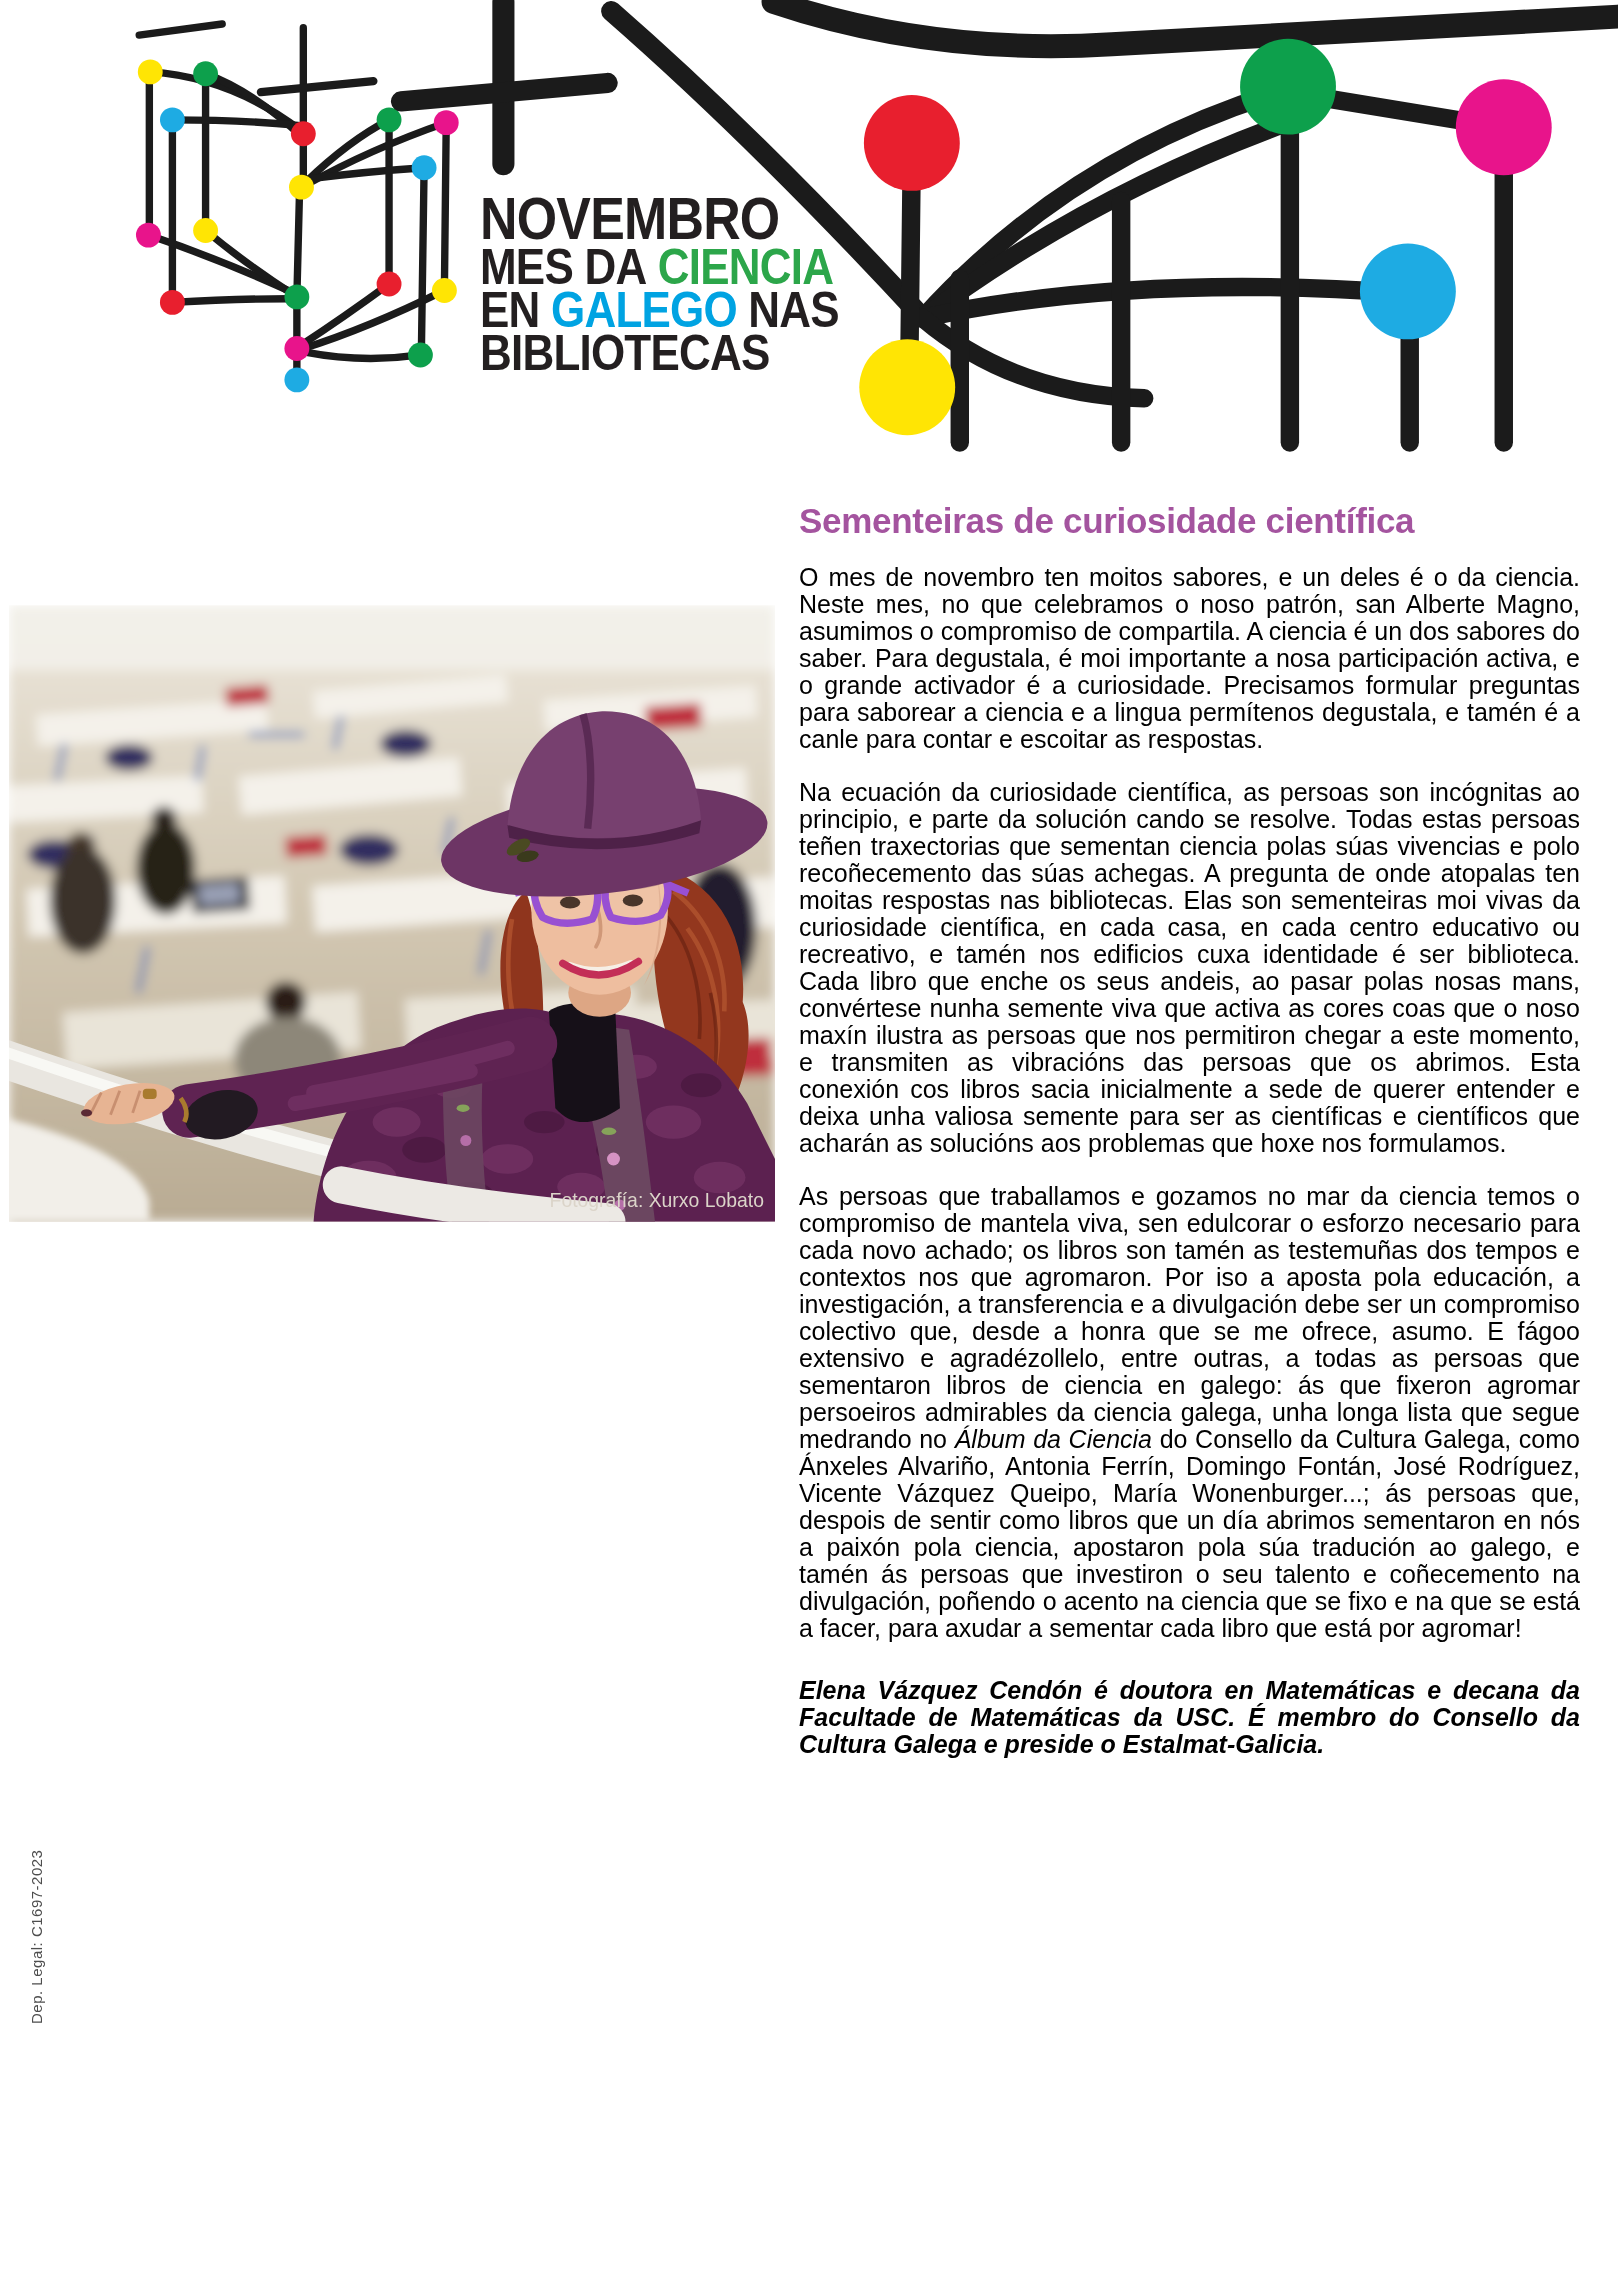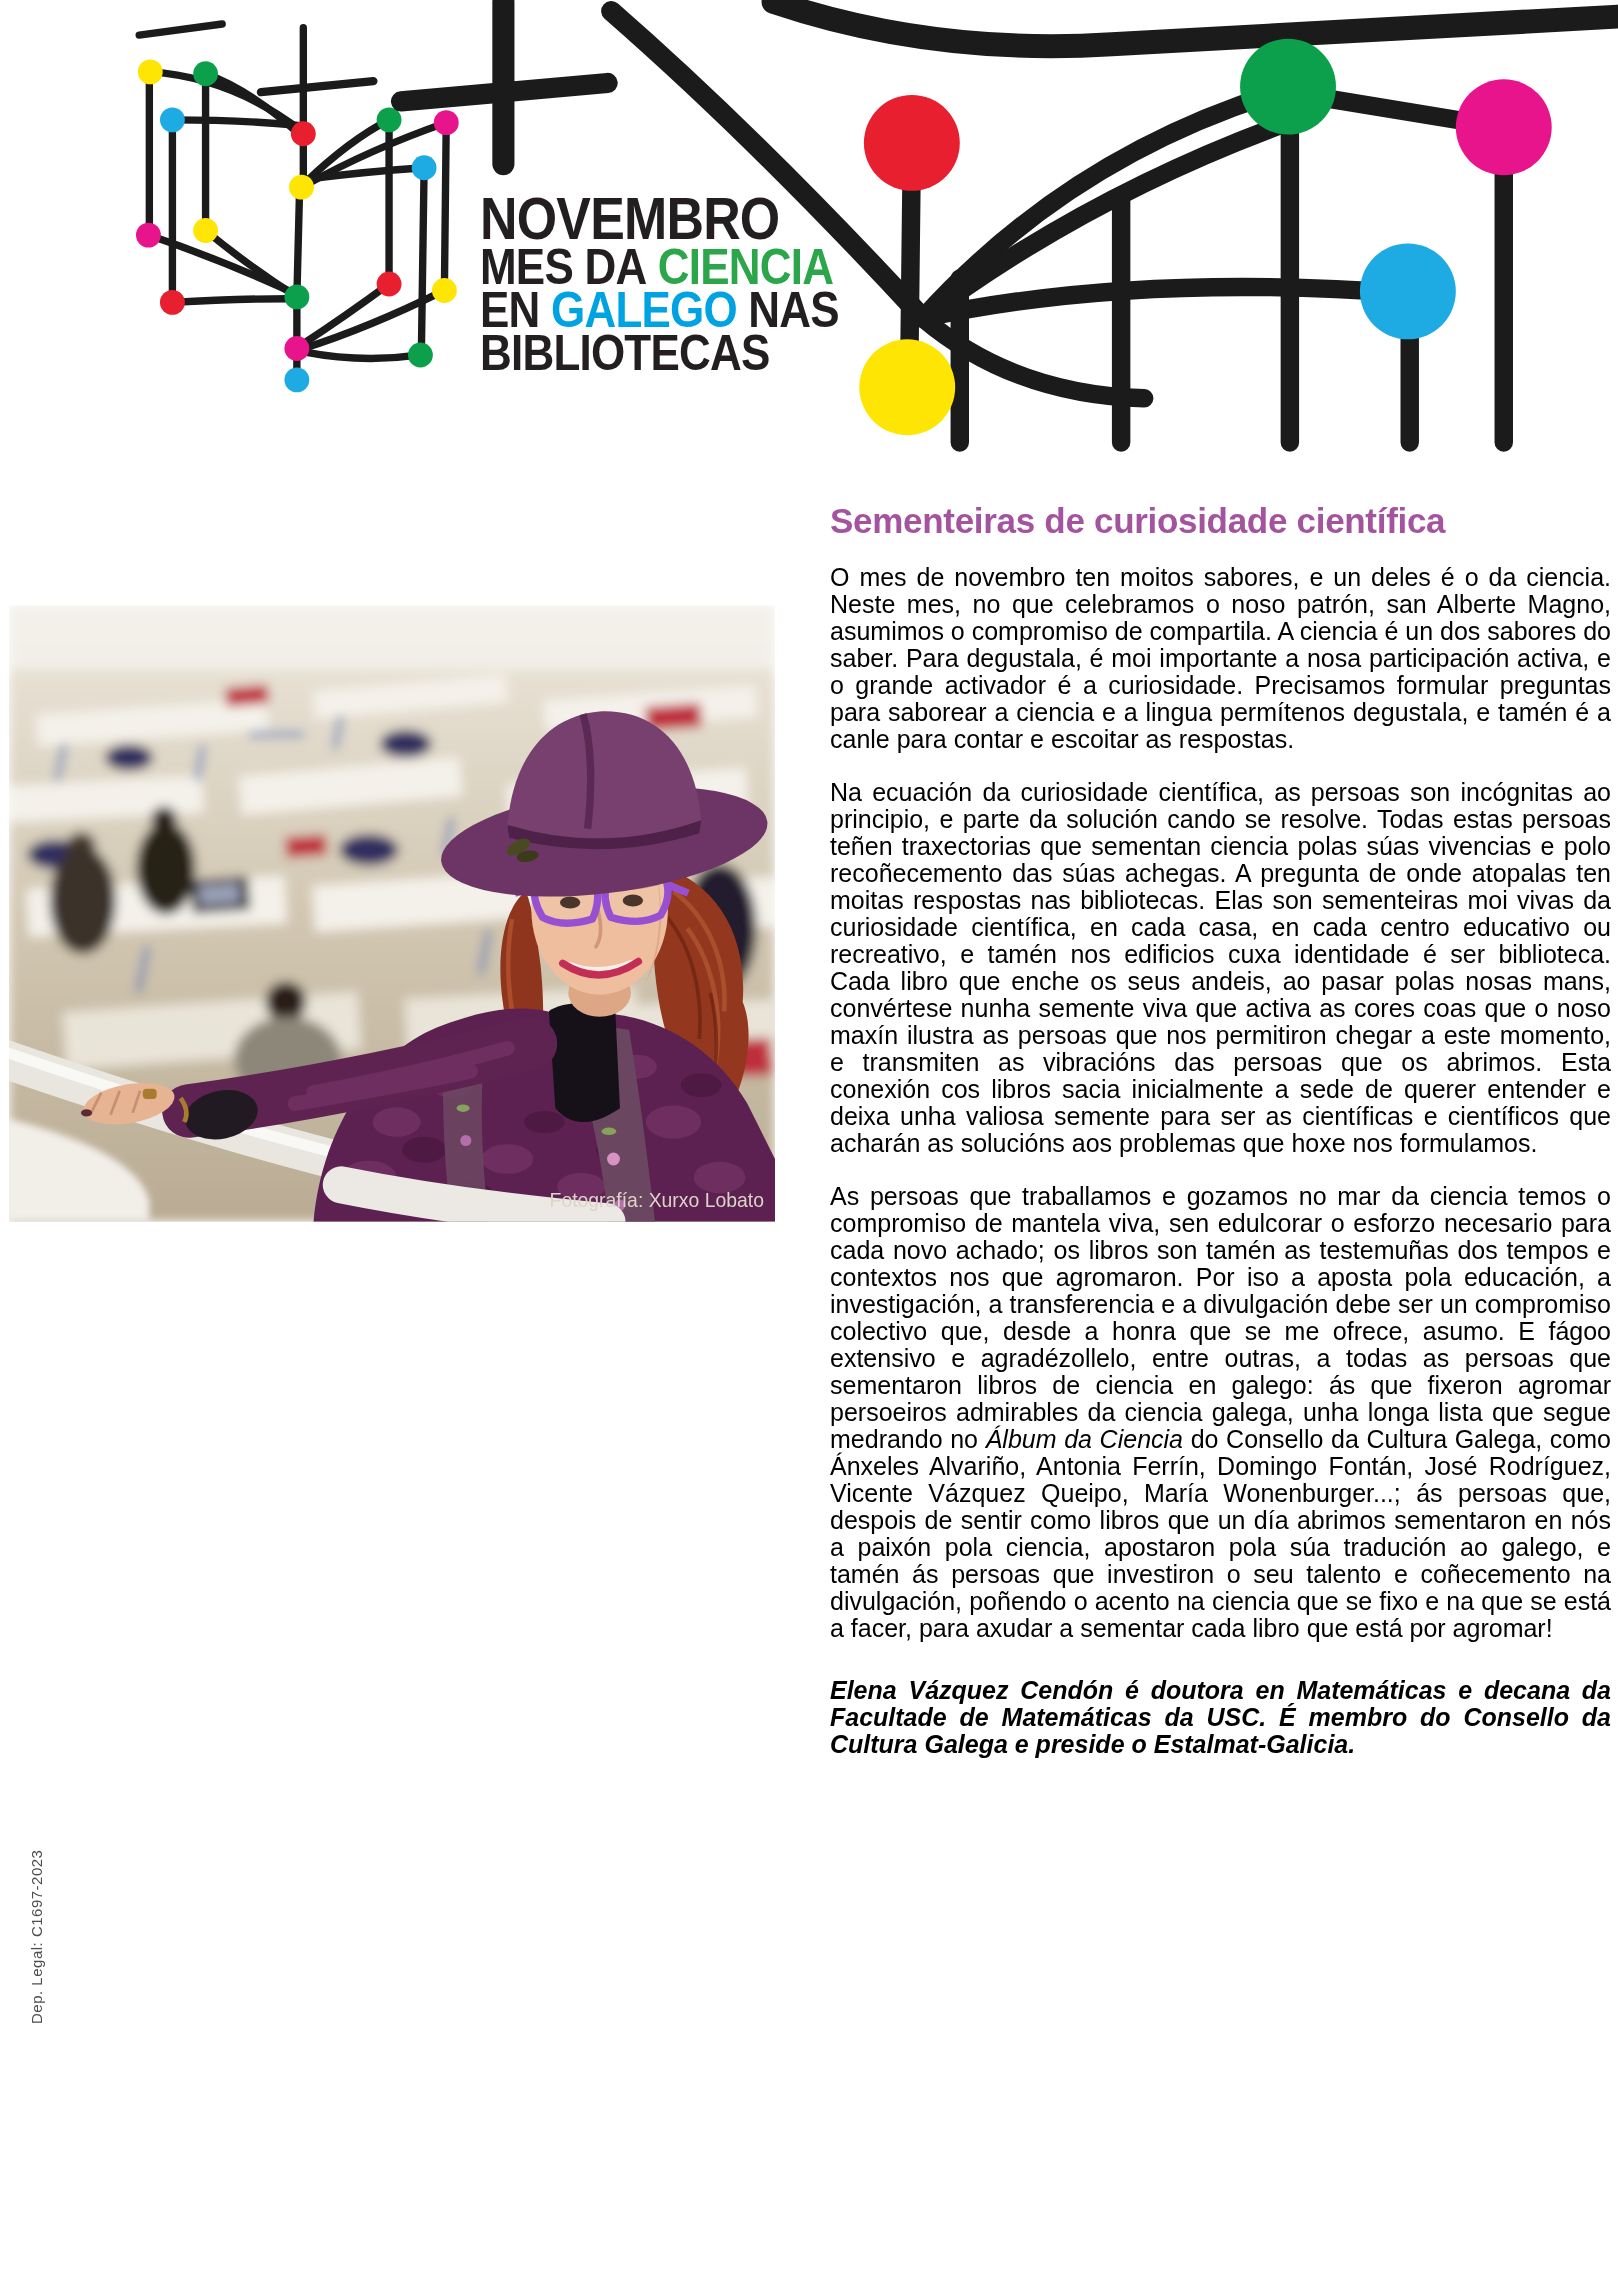--- a/index.html
+++ b/index.html
@@ -17,21 +17,21 @@
   .wl.l2,.wl.l3,.wl.l4{font-size:50px;height:43px;}
   .wl span + span{margin-left:.26em;}
   .c-green{color:#2ca64a;}
   .c-blue{color:#00a3e2;}
 
   
   .photo{position:absolute;left:9.2px;top:605px;width:766px;height:617px;}
   .photo text{font-family:"Liberation Sans",sans-serif;}
 
   
-  .article{position:absolute;left:830px;top:501px;width:781px;}
+  .article{position:absolute;left:799px;top:501px;width:781px;}
   .title{margin:0;font-size:35px;line-height:39px;font-weight:700;color:#a4549f;letter-spacing:-0.3px;}
   .author{margin:5.5px 0 0;font-size:27px;line-height:29.5px;color:#3c3c3c;}
   .paras{margin-top:24px;}
   .para{margin:0 0 26px;font-size:25px;line-height:27px;color:#000000;text-align:justify;}
   .para i{}
   .para.bio{font-weight:700;margin-top:35px;margin-bottom:4px;font-style:italic;}
 
   
   .deplegal{position:absolute;left:28px;top:1826px;height:198px;
             writing-mode:vertical-rl;transform:rotate(180deg);

